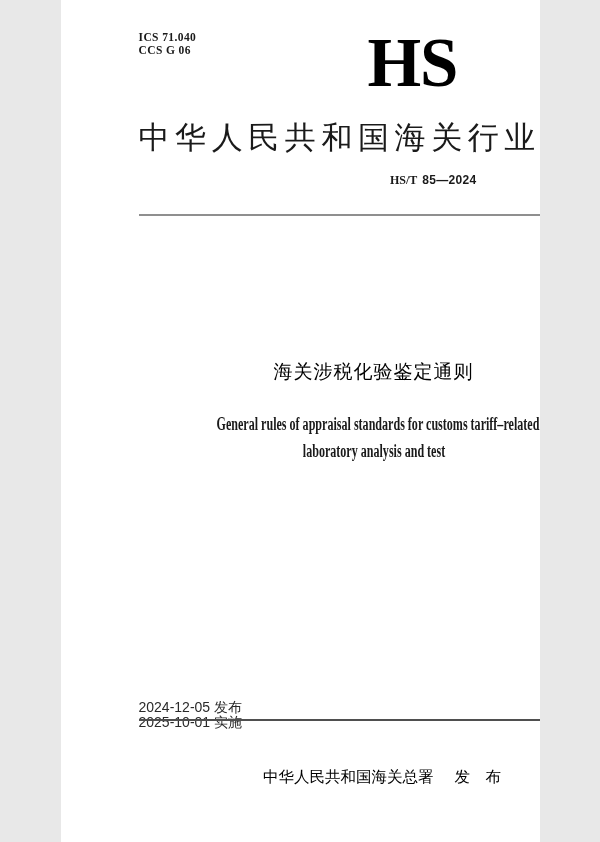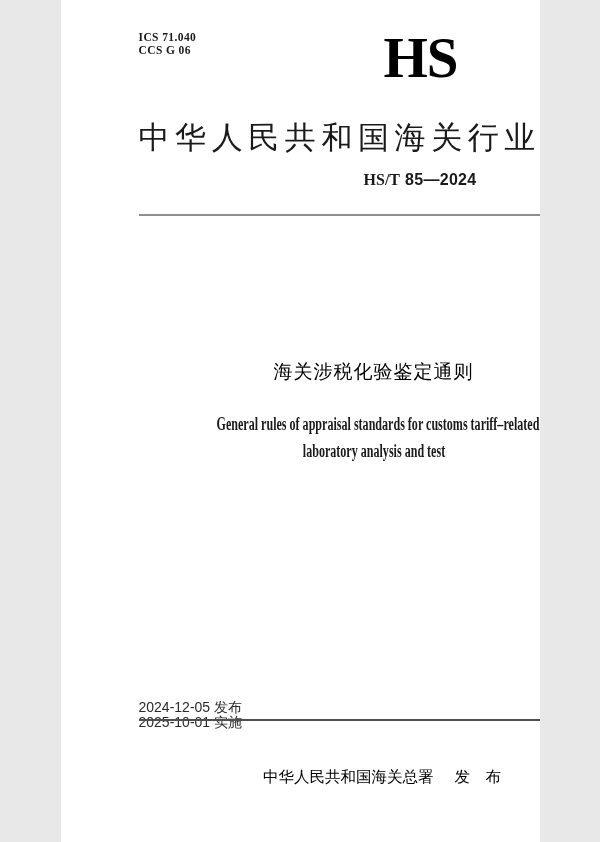--- a/index.html
+++ b/index.html
@@ -24,21 +24,21 @@
     line-height: 12.5px;
     letter-spacing: 0.4px;
     color: #1a1a1a;
   }
   .hs-logo {
     position: absolute;
     top: 29px;
     right: 82px;
     font-family: "Liberation Serif", serif;
     font-weight: 700;
-    font-size: 57px;
+    font-size: 69px;
     line-height: 1;
     letter-spacing: -1px;
     color: #000;
   }
   .std-name {
     position: absolute;
     left: 78px;
     top: 119px;
     width: 470px;
     display: flex;
@@ -47,21 +47,21 @@
     font-weight: 500;
     font-size: 31px;
     line-height: 37px;
     color: #1a1a1a;
     white-space: nowrap;
   }
   .std-code {
     position: absolute;
     top: 171px;
     right: 63px;
-    font-size: 16px;
+    font-size: 12px;
     line-height: 18px;
     color: #1a1a1a;
     white-space: nowrap;
     text-align: center;
   }
   .std-code .code-prefix {
     font-family: "Liberation Serif", serif;
     font-weight: 700;
   }
   .std-code .code-number {

